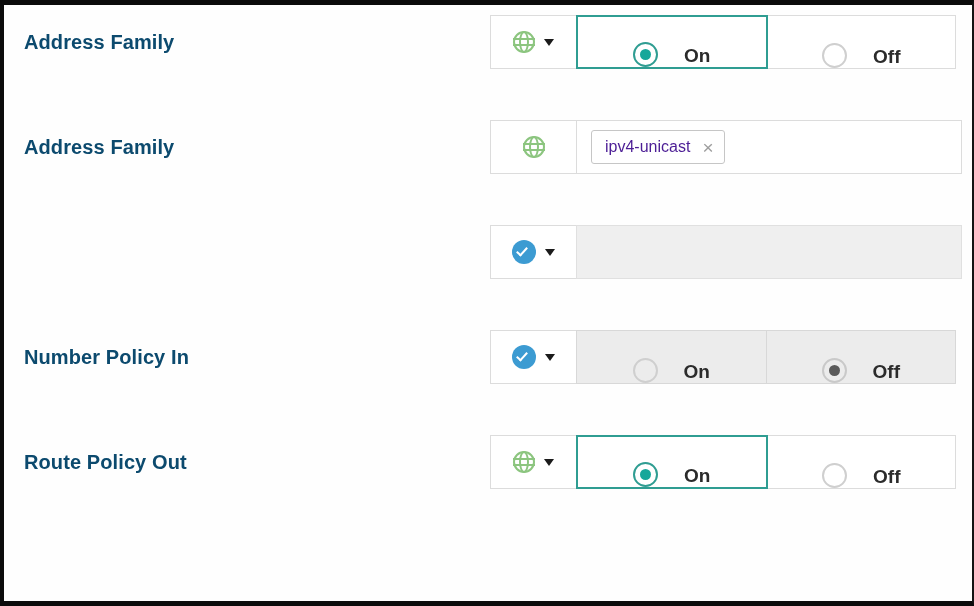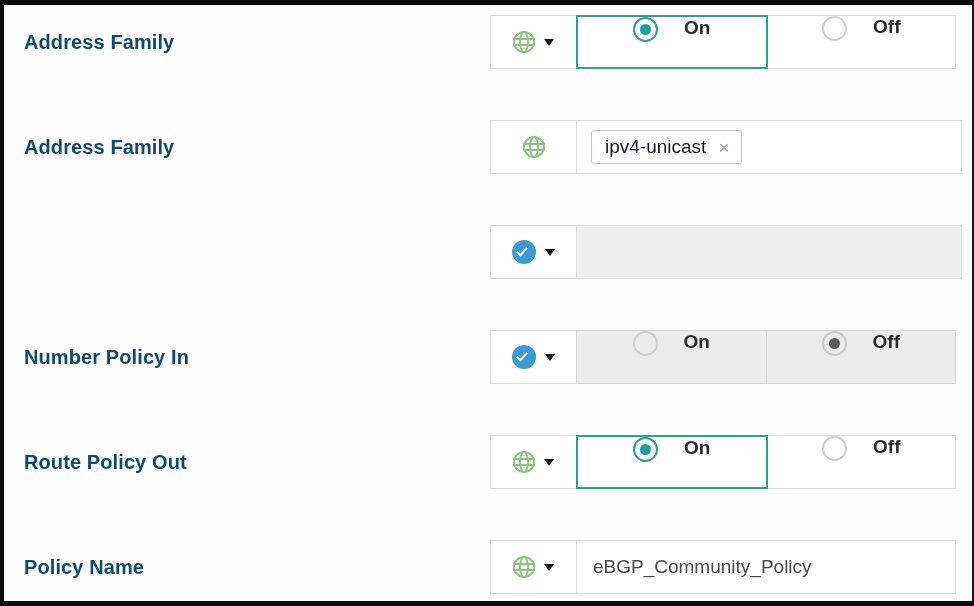--- a/index.html
+++ b/index.html
@@ -148,21 +148,21 @@
     border-right: 5.5px solid transparent;
     border-top: 7px solid #1b1b1b;
     flex: none;
   }
 
   
   .seg {
     box-sizing: border-box;
     flex: 1 1 0;
     display: flex;
-    align-items: flex-start;
+    align-items: flex-end;
     justify-content: center;
     gap: 26px;
     background: #ffffff;
     border: 1px solid #dcdcdc;
     margin-left: -1px;
   }
   .seg.selected {
     border: 2px solid #2f9d92;
     background: #ffffff;
     z-index: 2;
@@ -252,22 +252,22 @@
     display: inline-flex;
     align-items: center;
     gap: 12px;
     height: 34px;
     padding: 0 11px 0 13px;
     border: 1px solid #c6c6c6;
     border-radius: 3px;
     background: #ffffff;
   }
   .chip-label {
-    font-size: 19px;
-    color: #0f172a;
+    font-size: 16px;
+    color: #4c1d95;
     white-space: nowrap;
   }
   .chip-x {
     font-size: 19px;
     color: #9e9e9e;
     line-height: 1;
   }
 </style>
 </head>
 <body>
@@ -349,27 +349,15 @@
           <span class="radio on"></span>
           <span class="seg-text">On</span>
         </div>
         <div class="seg">
           <span class="radio"></span>
           <span class="seg-text">Off</span>
         </div>
       </div>
     </div>
 
-    <div class="row row-6">
-      <div class="row-label">Policy Name</div>
-      <div class="control c-std">
-        <div class="icon-box">
-          <span class="globe"></span>
-          <span class="caret"></span>
-        </div>
-        <div class="field">
-          <span class="field-text">eBGP_Community_Policy</span>
-        </div>
-      </div>
-    </div>
 
   </div>
 </div>
 
 </body></html>

